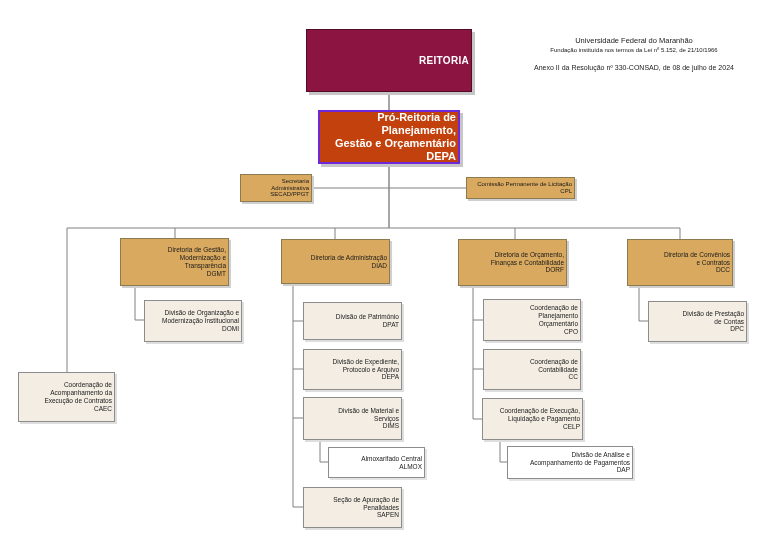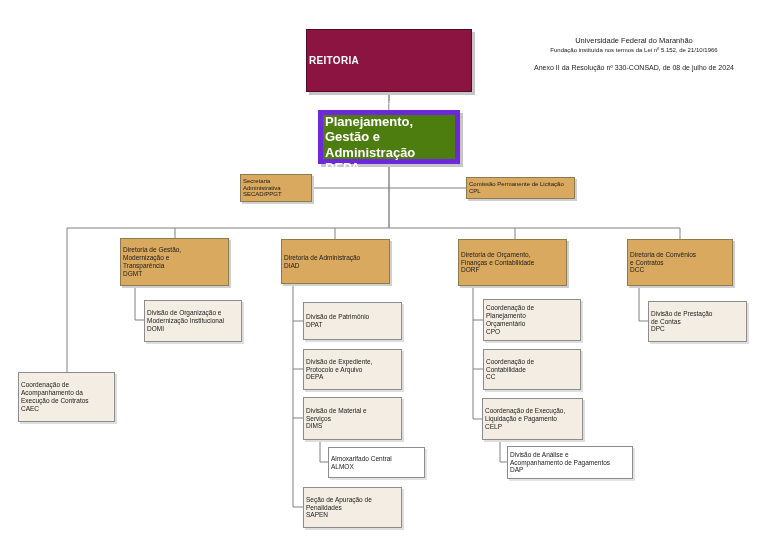--- a/index.html
+++ b/index.html
@@ -8,36 +8,36 @@
     width:768px;height:543px;
     background:#ffffff;
     font-family:"Liberation Sans", sans-serif;
     overflow:hidden;
     border-radius:24px;
   }
   #wires{position:absolute;left:0;top:0;width:768px;height:543px;}
   .node{
     position:absolute;
     display:flex;flex-direction:column;justify-content:center;align-items:center;
-    text-align:left;
+    text-align:right;
     box-sizing:border-box;
     line-height:1.2;
     padding:1px 2px;
   }
   .node .ln{width:100%;}
   .maroon{
     background:#8C1440;color:#ffffff;
     border:1px solid #530c27;
     font-weight:bold;font-size:10px;letter-spacing:.3px;
     box-shadow:3px 3px 0 #c6c6c6;
   }
   .teal{
-    background:#4d7c0f;color:#ffffff;
-    border:5px solid #6d28d9;
-    font-weight:bold;font-size:13px;
+    background:#c2410c;color:#ffffff;
+    border:2px solid #6d28d9;
+    font-weight:bold;font-size:11px;
     box-shadow:3px 3px 0 #c6c6c6;
   }
   .tan{
     background:#D9A95F;color:#1a1a1a;
     border:1px solid #8c7a50;
     font-size:6.5px;
     box-shadow:2px 2px 0 #cfcfcf;
   }
   .tan.small{font-size:6px;}
   .beige{
@@ -99,21 +99,21 @@
     <div class="h2">Fundação instituída nos termos da Lei nº 5.152, de 21/10/1966</div>
     <div class="h3">Anexo II da Resolução nº 330-CONSAD, de 08 de julho de 2024</div>
   </div>
 
   <div class="node maroon" style="left:306px;top:29px;width:166px;height:63px;">
     <div class="ln">REITORIA</div>
   </div>
 
   <div class="node teal" style="left:318px;top:110px;width:142px;height:54px;">
     <div class="ln">Pró-Reitoria de Planejamento,</div>
-    <div class="ln">Gestão e Administração</div>
+    <div class="ln">Gestão e Orçamentário</div>
     <div class="ln">DEPA</div>
   </div>
 
   <div class="node tan small" style="left:240px;top:174px;width:72px;height:28px;line-height:1.15;">
     <div class="ln">Secretaria</div>
     <div class="ln">Administrativa</div>
     <div class="ln">SECAD/PPGT</div>
   </div>
 
   <div class="node tan small" style="left:466px;top:177px;width:109px;height:22px;">

